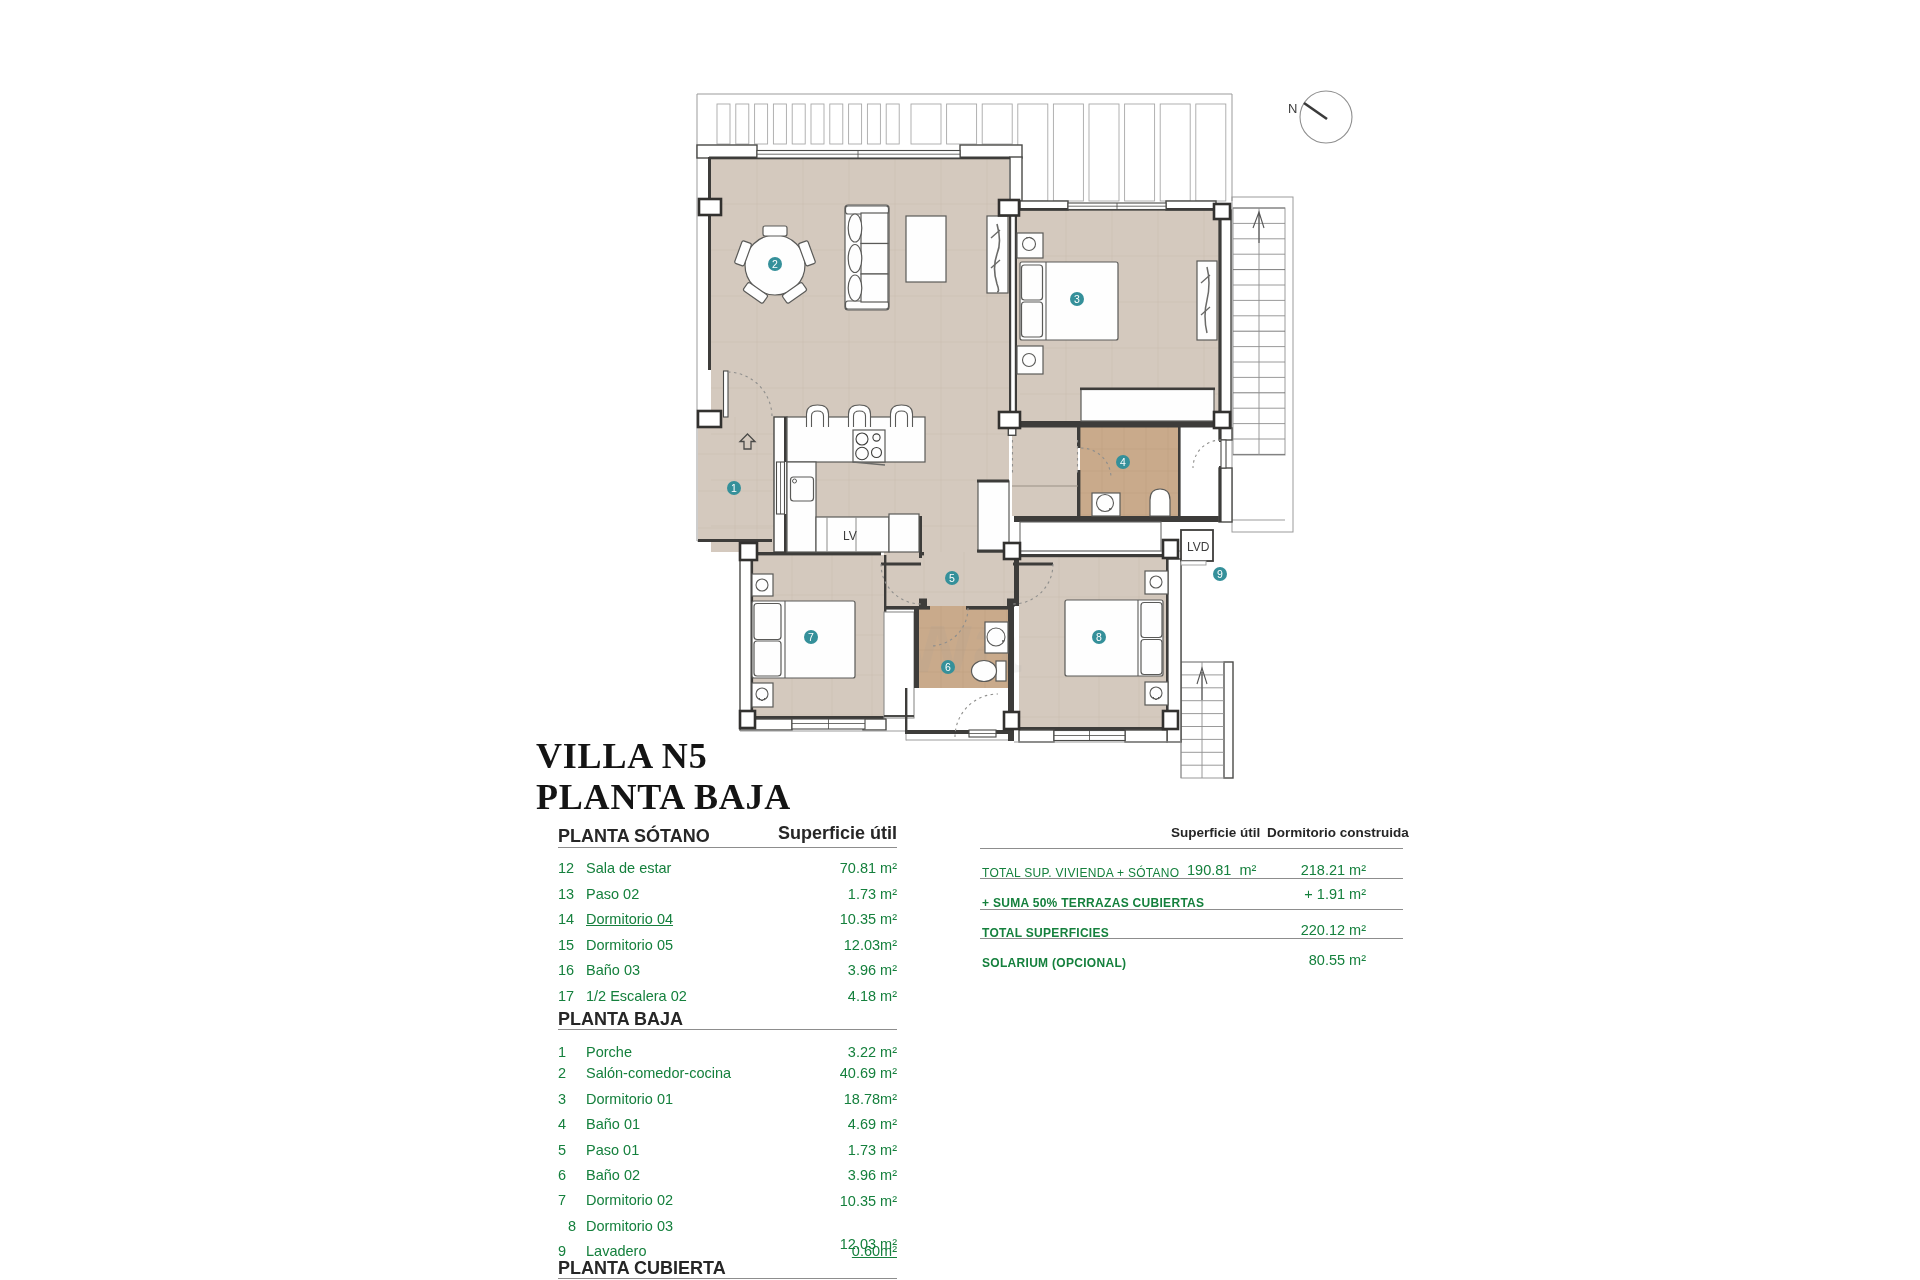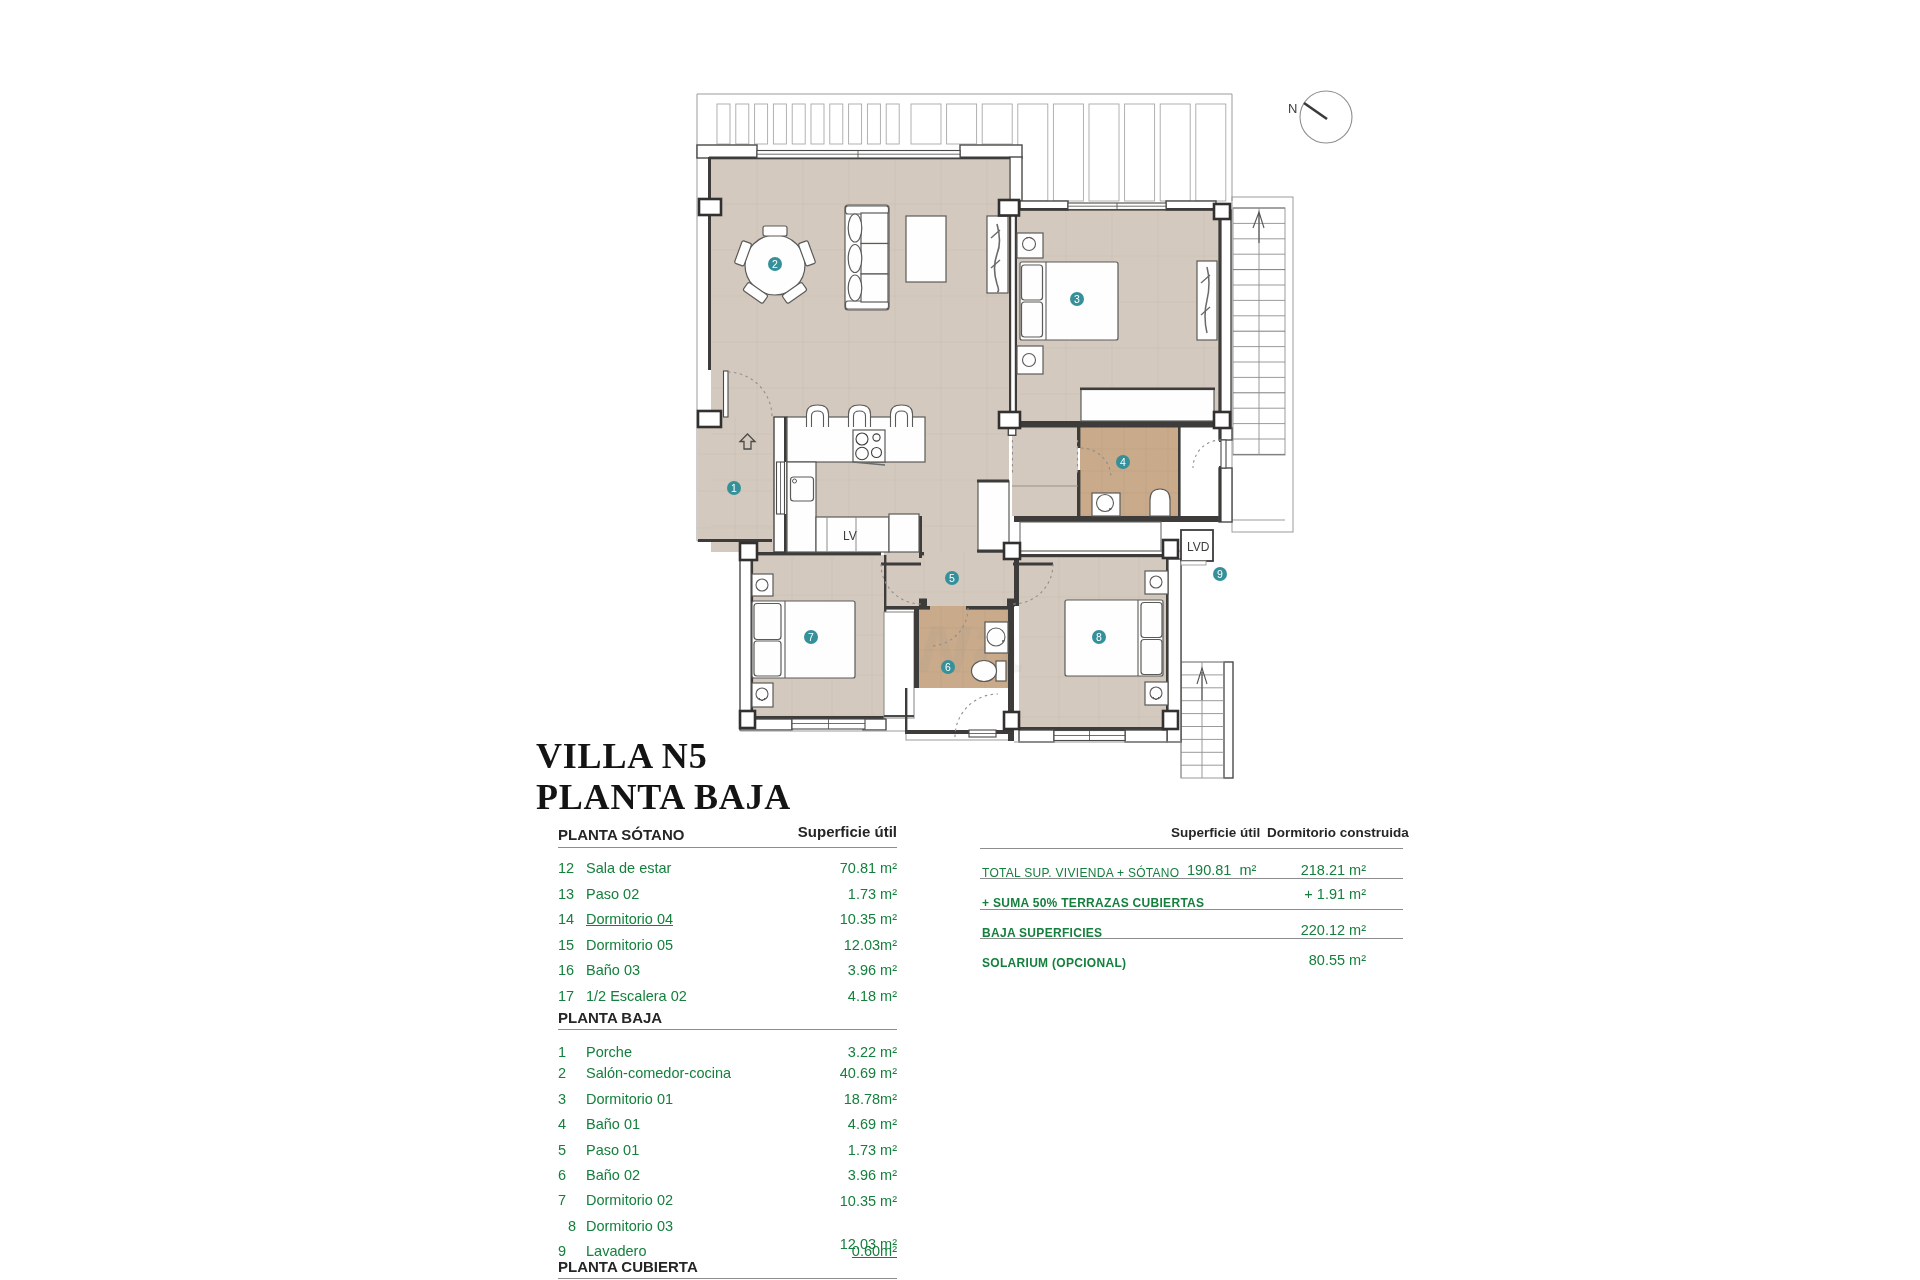--- a/index.html
+++ b/index.html
@@ -2,21 +2,21 @@
 <html><head>
 <meta charset="utf-8">
 <style>
   html,body{margin:0;padding:0;background:#ffffff;}
   #page{position:relative;width:1920px;height:1280px;background:#ffffff;overflow:hidden;
         font-family:"Liberation Sans", sans-serif;}
   #plan{position:absolute;left:0;top:0;}
   .ttl{position:absolute;left:536px;top:736px;font-family:"Liberation Serif",serif;
        font-weight:bold;font-size:36px;line-height:41px;color:#141414;letter-spacing:0.8px;}
   .tbl{position:absolute;color:#2e2e2e;}
-  .hd{font-weight:bold;font-size:15px;color:#262626;}
+  .hd{font-weight:bold;font-size:18px;color:#262626;}
   .rw{font-size:14.5px;color:#15803d;}
   .rule{position:absolute;background:#8d8d8d;height:1px;}
   .num{display:inline-block;width:28px;}
 </style>
 </head>
 <body>
 <div id="page">
 <svg id="plan" width="1920" height="1280" viewBox="0 0 1920 1280" xmlns="http://www.w3.org/2000/svg">
 <defs>
 <style>
@@ -588,19 +588,19 @@
 <div class="hd" style="position:absolute;left:191px;top:1px;font-size:13.5px;">Superficie útil</div>
 <div class="hd" style="position:absolute;left:287px;top:1px;font-size:13.5px;">Dormitorio construida</div>
 <div class="rule" style="left:0;top:24px;width:423px;"></div>
 <div class="rw" style="position:absolute;left:2px;top:42px;font-weight:normal;font-size:12px;letter-spacing:0.3px;">TOTAL SUP. VIVIENDA + SÓTANO</div>
 <div class="rw" style="position:absolute;left:207px;top:38px;">190.81&nbsp; m²</div>
 <div class="rw" style="position:absolute;right:37px;top:38px;">218.21 m²</div>
 <div class="rule" style="left:0;top:54px;width:423px;"></div>
 <div class="rw" style="position:absolute;left:2px;top:72px;font-weight:bold;font-size:12px;letter-spacing:0.3px;">+ SUMA 50% TERRAZAS CUBIERTAS</div>
 <div class="rw" style="position:absolute;right:37px;top:62px;">+ 1.91 m²</div>
 <div class="rule" style="left:0;top:85px;width:423px;"></div>
-<div class="rw" style="position:absolute;left:2px;top:102px;font-weight:bold;font-size:12px;letter-spacing:0.3px;">BAJA SUPERFICIES</div>
+<div class="rw" style="position:absolute;left:2px;top:102px;font-weight:bold;font-size:12px;letter-spacing:0.3px;">TOTAL SUPERFICIES</div>
 <div class="rw" style="position:absolute;right:37px;top:98px;">220.12 m²</div>
 <div class="rule" style="left:0;top:114px;width:423px;"></div>
 <div class="rw" style="position:absolute;left:2px;top:132px;font-weight:bold;font-size:12px;letter-spacing:0.3px;">SOLARIUM (OPCIONAL)</div>
 <div class="rw" style="position:absolute;right:37px;top:128px;">80.55 m²</div>
 </div>
 </div>
 
 </body></html>

